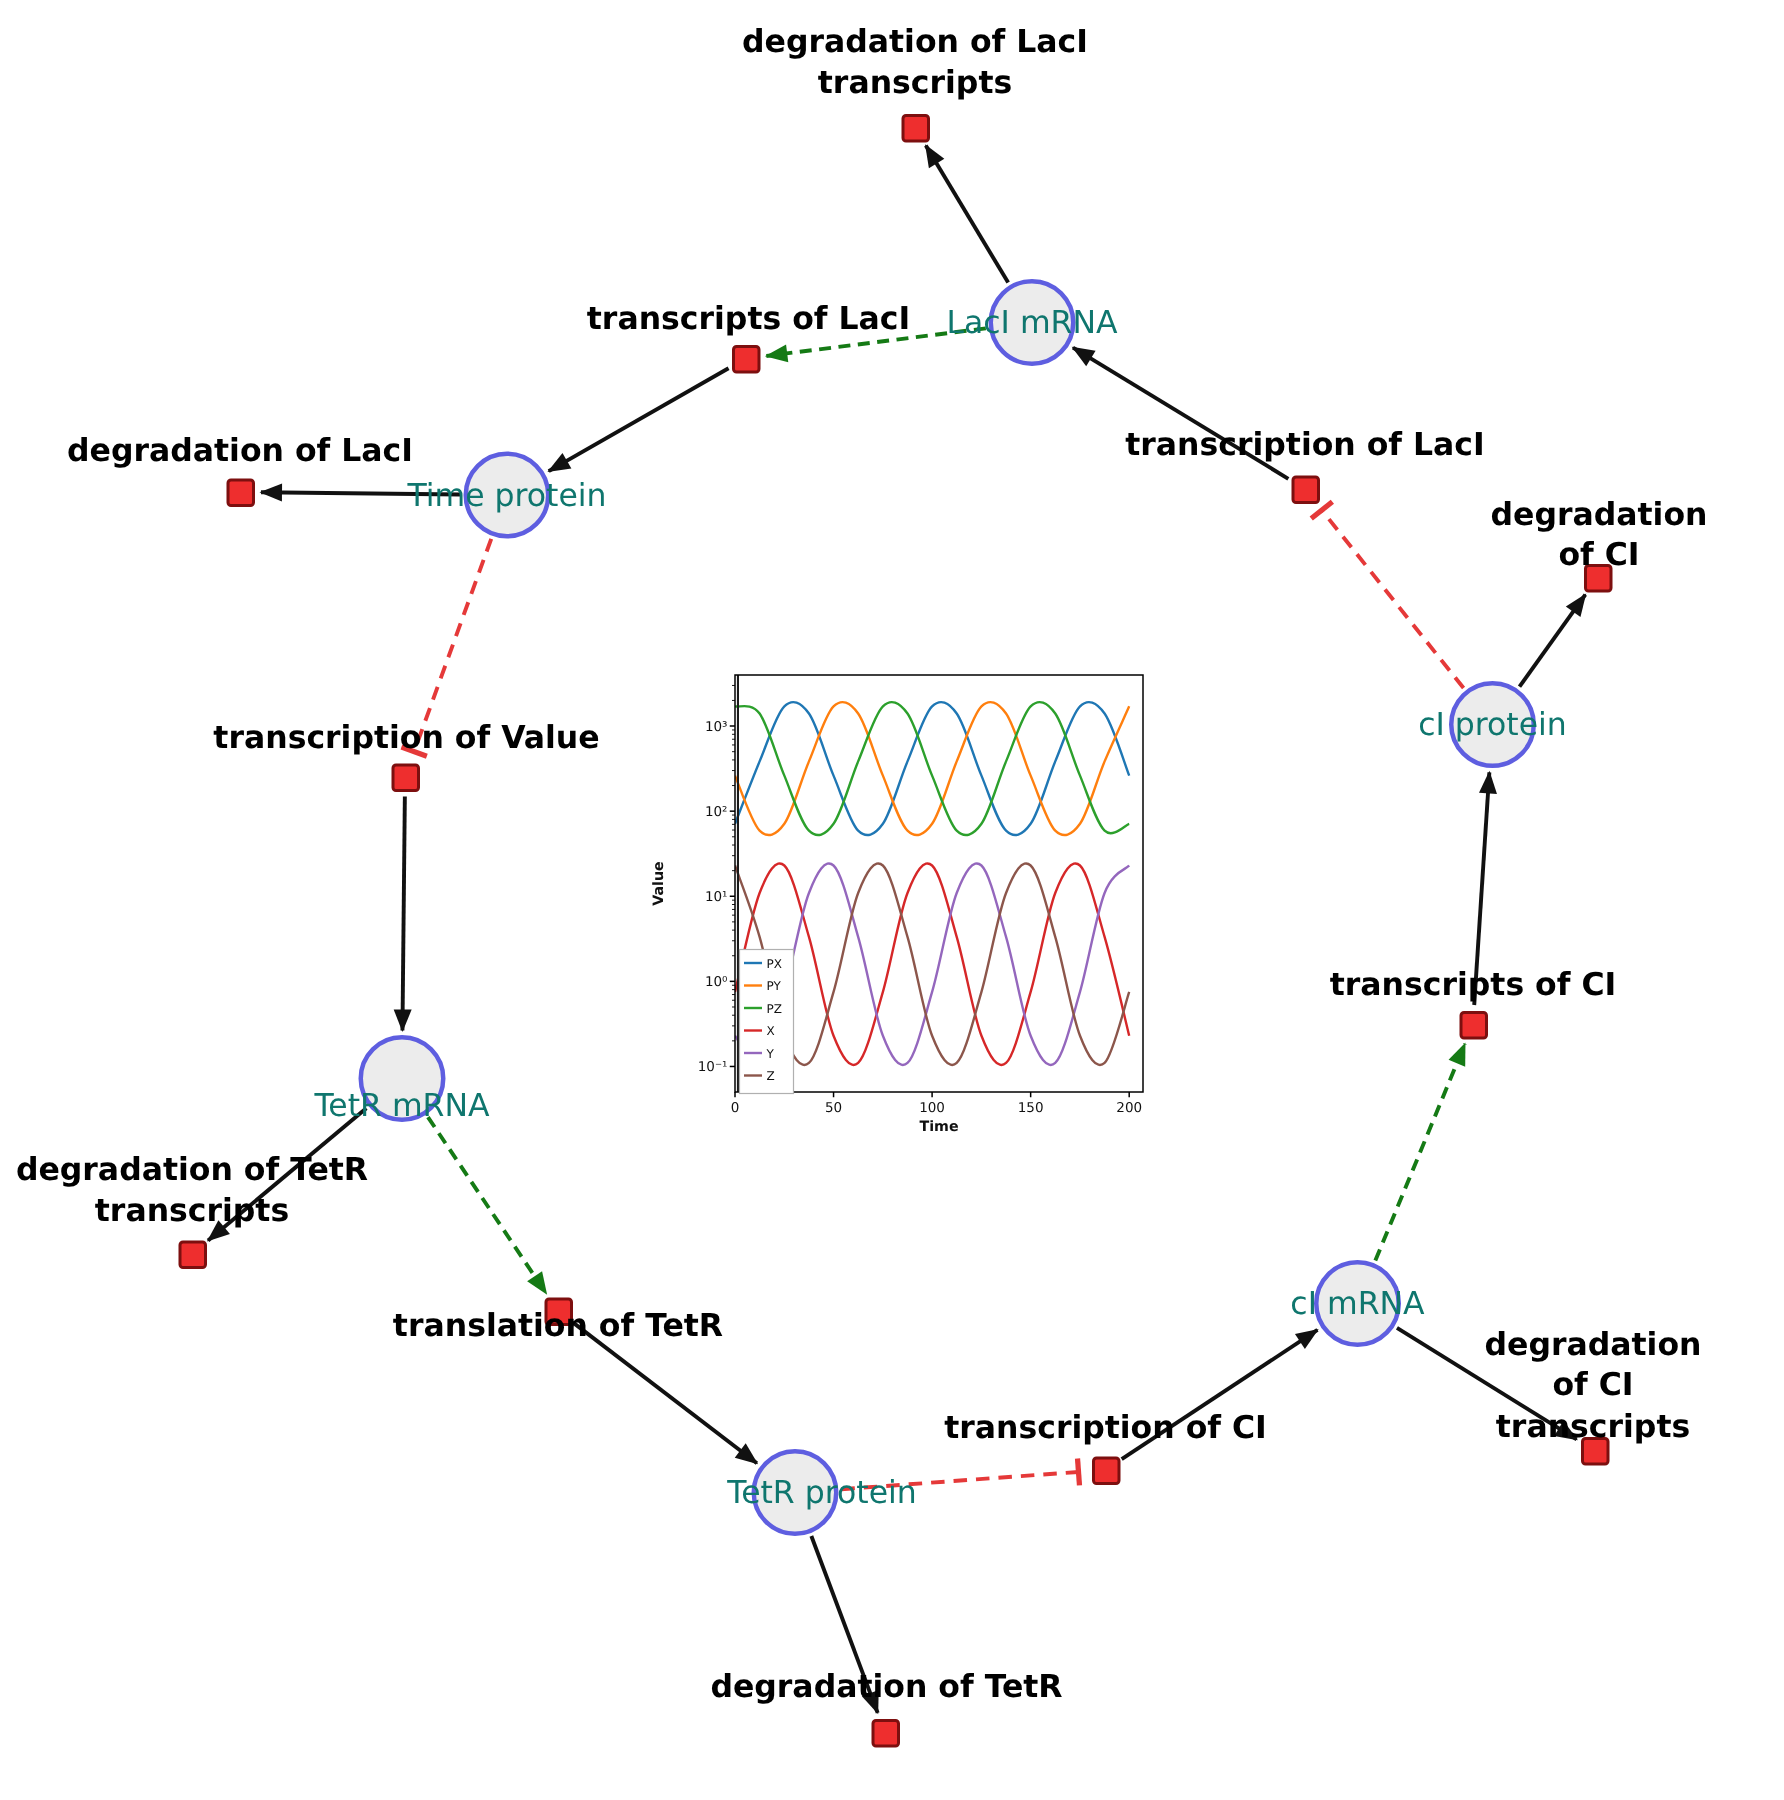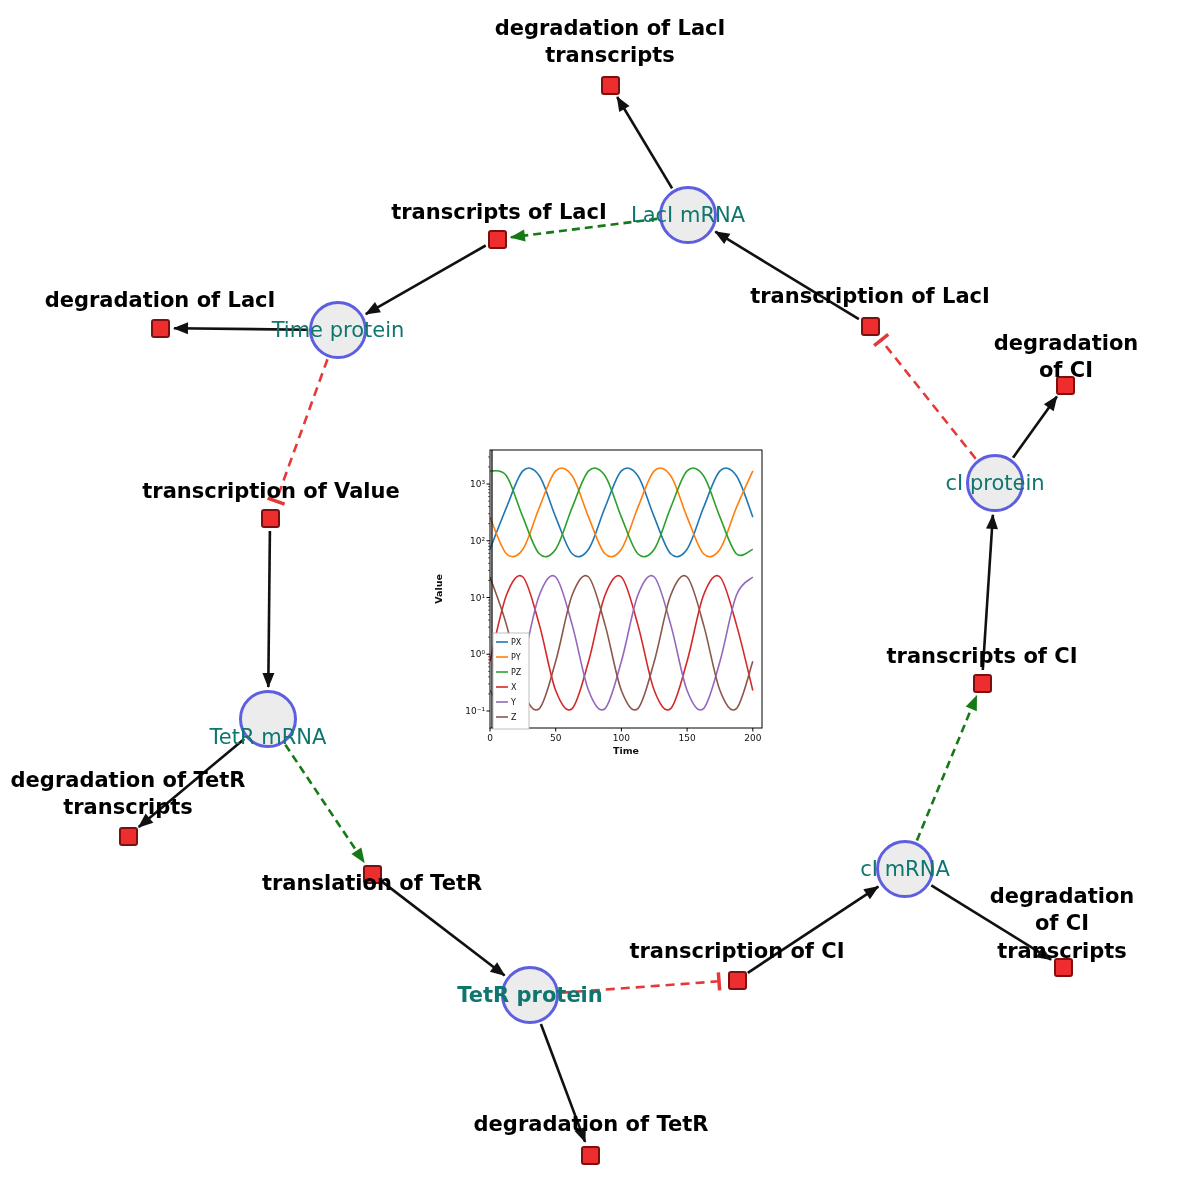--- a/index.html
+++ b/index.html
@@ -55,21 +55,21 @@
   </svg>
 
   <div id="node-layer">
       <div class="species" style="left: 659px; top: 186px;"></div>
       <div class="species-label" style="left: 688px; top: 215px;">LacI mRNA</div>
       <div class="species" style="left: 309px; top: 301px;"></div>
       <div class="species-label" style="left: 338px; top: 330px;">Time protein</div>
       <div class="species" style="left: 239px; top: 690px;"></div>
       <div class="species-label" style="left: 268px; top: 719px; margin-top: 18px;">TetR mRNA</div>
       <div class="species" style="left: 501px; top: 966px;"></div>
-      <div class="species-label" style="left: 530px; top: 995px; font-weight: bold;">TetR protein</div>
+      <div class="species-label" style="left: 548px; top: 995px;">TetR protein</div>
       <div class="species" style="left: 876px; top: 840px;"></div>
       <div class="species-label" style="left: 905px; top: 869px;">cI mRNA</div>
       <div class="species" style="left: 966px; top: 454px;"></div>
       <div class="species-label" style="left: 995px; top: 483px;">cI protein</div>
       <div class="rxnode" style="left: 600.5px; top: 75.5px;"></div>
       <div class="rxlabel" style="left: 610px; top: 42px;">degradation of LacI
 transcripts</div>
       <div class="rxnode" style="left: 487.5px; top: 229.5px;"></div>
       <div class="rxlabel" style="left: 499px; top: 213px;">transcripts of LacI</div>
       <div class="rxnode" style="left: 860.5px; top: 316.5px;"></div>

